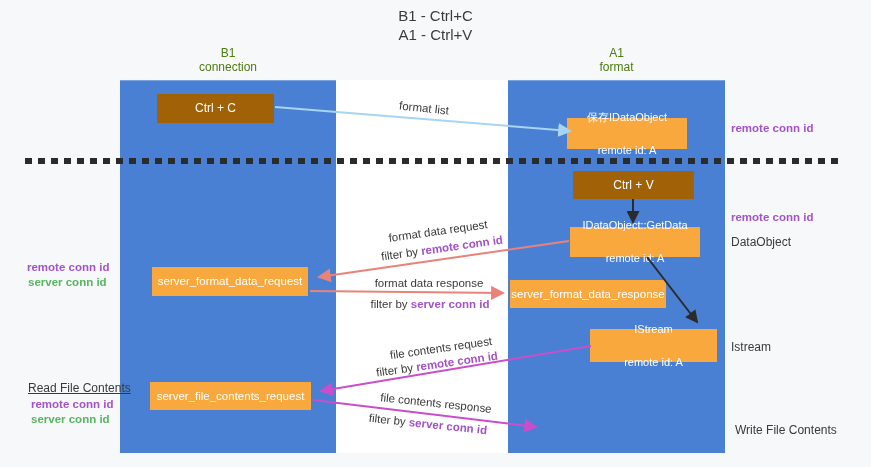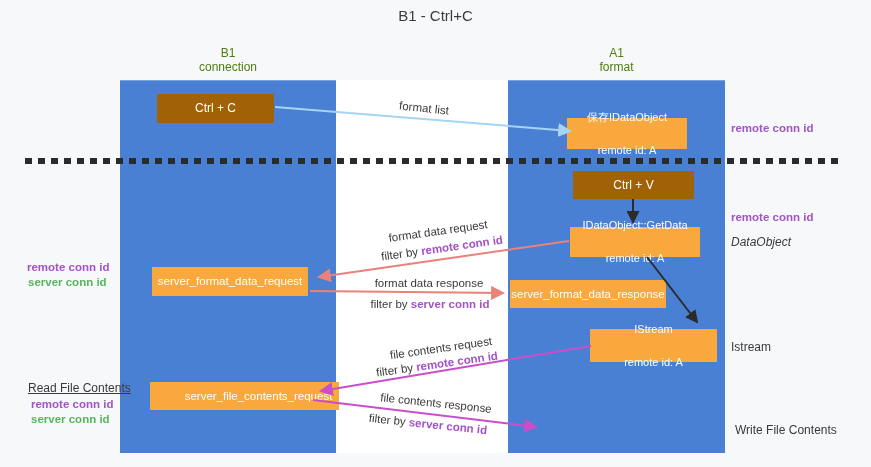--- a/index.html
+++ b/index.html
@@ -54,20 +54,21 @@
 </style>
 </head>
 <body>
 
 <div class="canvas">
 
   <div class="corridor"></div>
 
   <div class="title">
     <div>B1 - Ctrl+C</div>
+    <div>A1 - Ctrl+V</div>
   </div>
 
   <div class="lane-header" style="left:120px;width:216px;">
     <div>B1</div>
     <div>connection</div>
   </div>
   <div class="lane-header" style="left:508px;width:217px;">
     <div>A1</div>
     <div>format</div>
   </div>
@@ -101,28 +102,28 @@
 
   <div class="node orange" style="left:510px;top:280px;width:156px;height:28px;font-size:11.5px;">
     <div>server_format_data_response</div>
   </div>
 
   <div class="node orange" style="left:590px;top:329px;width:127px;height:33px;">
     <div>IStream</div>
     <div class="l2">remote id: A</div>
   </div>
 
-  <div class="node orange" style="left:150px;top:382px;width:161px;height:28px;font-size:11.5px;padding-left:28px;">
+  <div class="node orange" style="left:150px;top:382px;width:161px;height:28px;font-size:11.5px;">
     <div>server_file_contents_request</div>
   </div>
 
 
   <div class="side-label purple" style="left:731px;top:122px;">remote conn id</div>
   <div class="side-label purple" style="left:731px;top:211px;">remote conn id</div>
-  <div class="side-label" style="left:731px;top:235px;font-style:italic;">DataObject</div>
+  <div class="side-label" style="left:731px;top:235px;">DataObject</div>
   <div class="side-label" style="left:731px;top:340px;">Istream</div>
   <div class="side-label" style="left:735px;top:423px;">Write File Contents</div>
 
   <div class="side-label purple" style="left:27px;top:261px;">remote conn id</div>
   <div class="side-label greent" style="left:28px;top:276px;">server conn id</div>
   <div class="side-label" style="left:28px;top:381px;text-decoration:underline;">Read File Contents</div>
   <div class="side-label purple" style="left:31px;top:398px;">remote conn id</div>
   <div class="side-label greent" style="left:31px;top:413px;">server conn id</div>
 
   <svg class="overlay">

